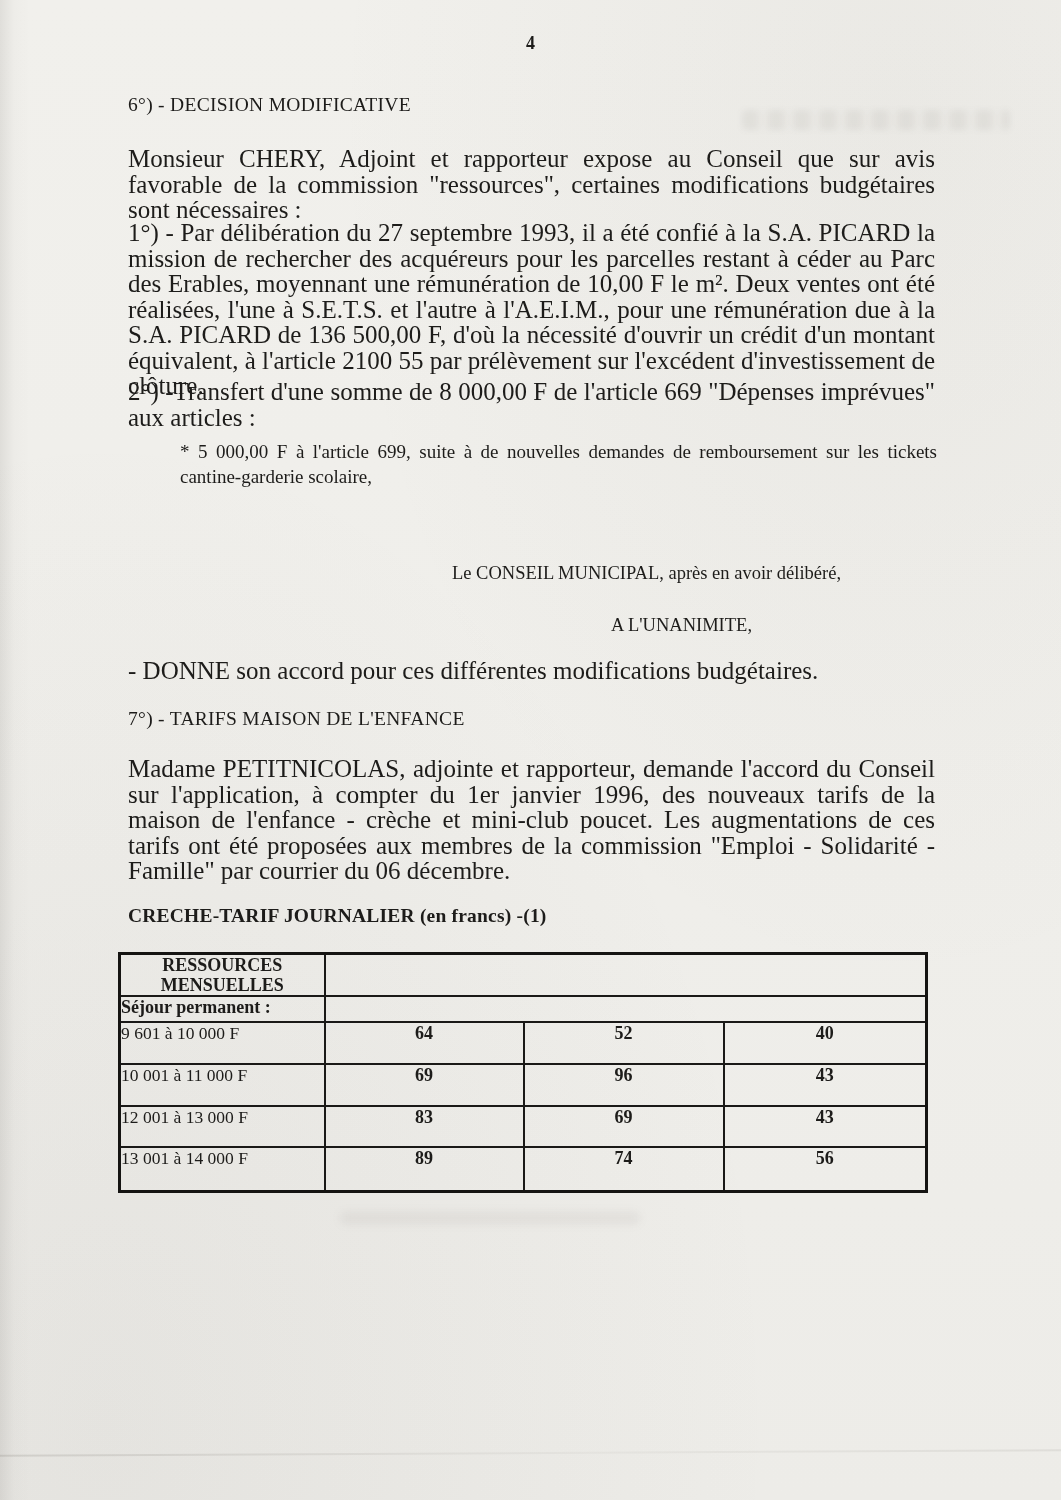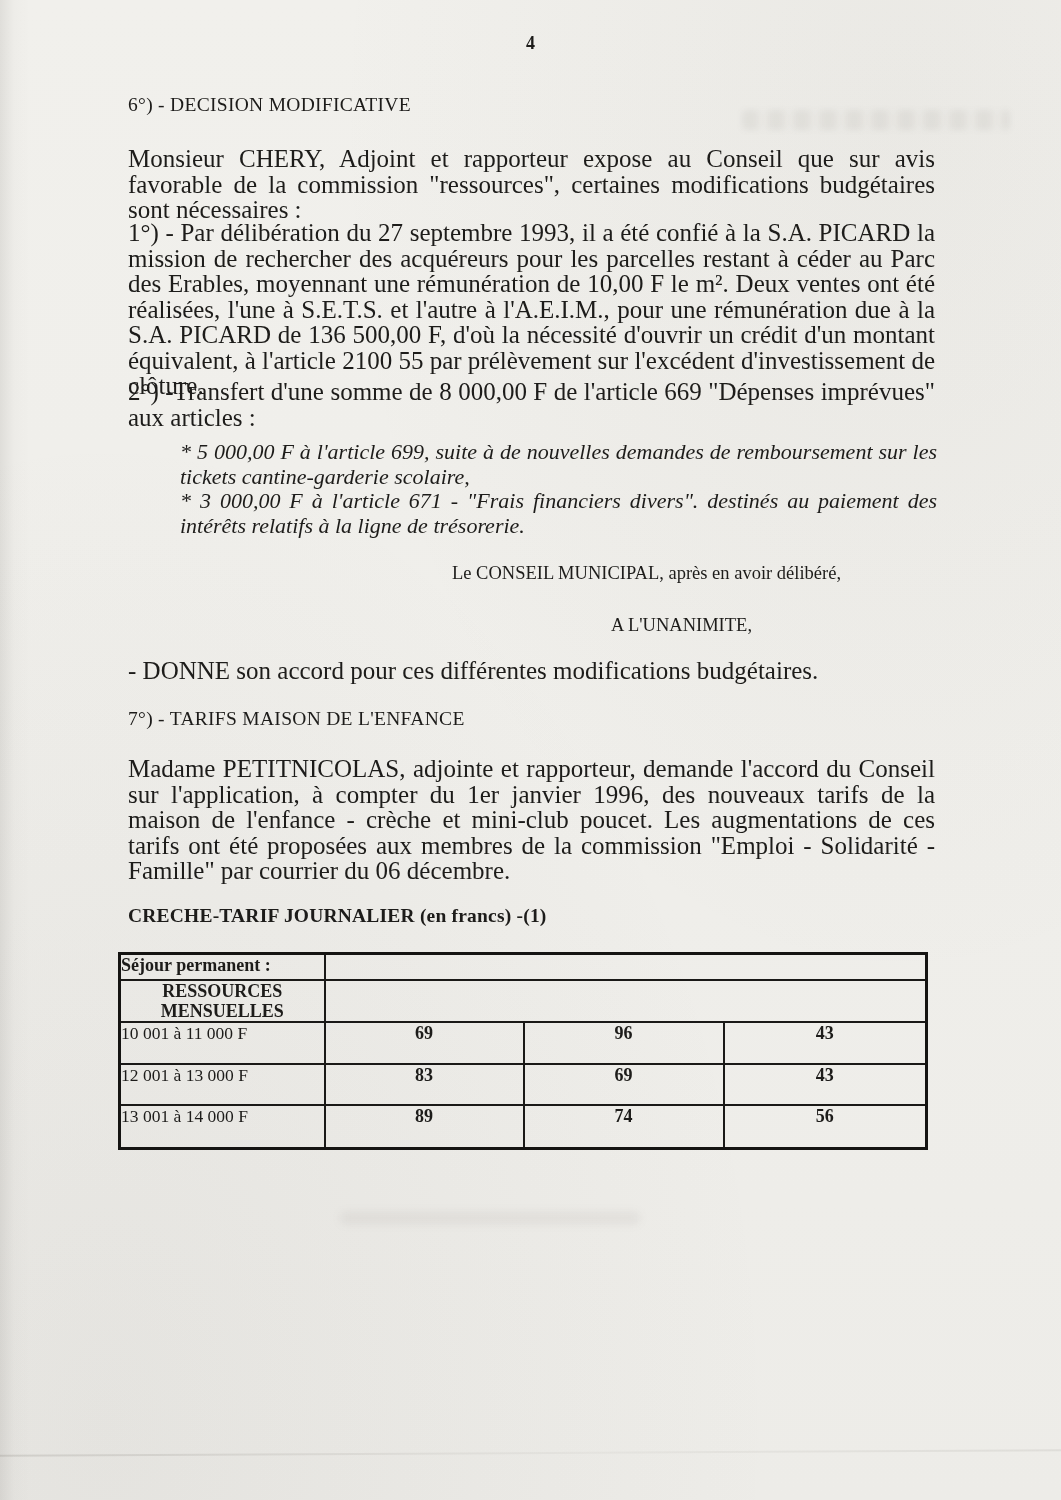--- a/index.html
+++ b/index.html
@@ -27,23 +27,22 @@
     font-size: 19.5px; font-weight: normal; letter-spacing: 0.3px;
     white-space: nowrap;
   }
   .body-text {
     left: 128px; width: 807px;
     font-size: 25px; line-height: 25.5px;
     text-align: justify;
   }
   .bullets {
     left: 180px; width: 757px;
-    font-size: 22px; line-height: 24.5px;
+    font-size: 19px; line-height: 24.5px;
     text-align: justify;
-    font-style: italic;
   }
   .bullet-item { margin: 0; }
   .centered-line {
     left: 128px; width: 807px;
     font-size: 18.5px;
     text-align: center;
   }
   .table-title {
     left: 128px; width: 820px;
     font-size: 19.5px; font-weight: bold; letter-spacing: 0.2px;
@@ -120,21 +119,20 @@
   <div class="abs heading" style="top:94px">6°) - DECISION MODIFICATIVE</div>
 
   <div class="abs body-text" style="top:146px">Monsieur CHERY, Adjoint et rapporteur expose au Conseil que sur avis favorable de la commission "ressources", certaines modifications budgétaires sont nécessaires :</div>
 
   <div class="abs body-text" style="top:220px">1°) - Par délibération du 27 septembre 1993, il a été confié à la S.A. PICARD la mission de rechercher des acquéreurs pour les parcelles restant à céder au Parc des Erables, moyennant une rémunération de 10,00 F le m². Deux ventes ont été réalisées, l'une à S.E.T.S. et l'autre à l'A.E.I.M., pour une rémunération due à la S.A. PICARD de 136 500,00 F, d'où la nécessité d'ouvrir un crédit d'un montant équivalent, à l'article 2100 55 par prélèvement sur l'excédent d'investissement de clôture.</div>
 
   <div class="abs body-text" style="top:379px">2°) -Transfert d'une somme de 8 000,00 F de l'article 669 "Dépenses imprévues" aux articles :</div>
 
   <div class="abs bullets" style="top:440px">
     <p class="bullet-item">* 5 000,00 F à l'article 699, suite à de nouvelles demandes de remboursement sur les tickets cantine-garderie scolaire,</p>
-    <p class="bullet-item">* 3 000,00 F à l'article 671 - "Frais financiers divers". destinés au paiement des intérêts relatifs à la ligne de trésorerie.</p>
   </div>
 
   <div class="abs centered-line" style="top:563px; padding-left:115px;">Le CONSEIL MUNICIPAL, après en avoir délibéré,</div>
 
   <div class="abs centered-line" style="top:615px; padding-left:150px;">A L'UNANIMITE,</div>
 
   <div class="abs body-text" style="top:658px">- DONNE son accord pour ces différentes modifications budgétaires.</div>
 
   <div class="abs heading" style="top:708px">7°) - TARIFS MAISON DE L'ENFANCE</div>
 
@@ -144,30 +142,36 @@
 
   <div class="abs" style="left:118px; top:952px;">
     <table class="tarif">
       <colgroup>
         <col style="width:205px">
         <col style="width:199px">
         <col style="width:200px">
         <col style="width:203px">
       </colgroup>
       <tbody>
-          <tr style="height:26px">
-        <td class="cell-sejour">Séjour permanent :</td>
-        <td colspan="3"></td>
-      </tr>
-      <tr style="height:40px">
+          <tr style="height:40px">
         <td class="cell-ressources">
           <div>RESSOURCES</div>
           <div>MENSUELLES</div>
         </td>
         <td colspan="3"></td>
+      </tr>
+      <tr style="height:26px">
+        <td class="cell-sejour">Séjour permanent :</td>
+        <td colspan="3"></td>
+      </tr>
+      <tr style="height:42px">
+        <td class="cell-range">9 601 à 10 000 F</td>
+        <td class="cell-val">64</td>
+        <td class="cell-val">52</td>
+        <td class="cell-val">40</td>
       </tr>
       <tr style="height:42px">
         <td class="cell-range">10 001 à 11 000 F</td>
         <td class="cell-val">69</td>
         <td class="cell-val">96</td>
         <td class="cell-val">43</td>
       </tr>
       <tr style="height:41px">
         <td class="cell-range">12 001 à 13 000 F</td>
         <td class="cell-val">83</td>

